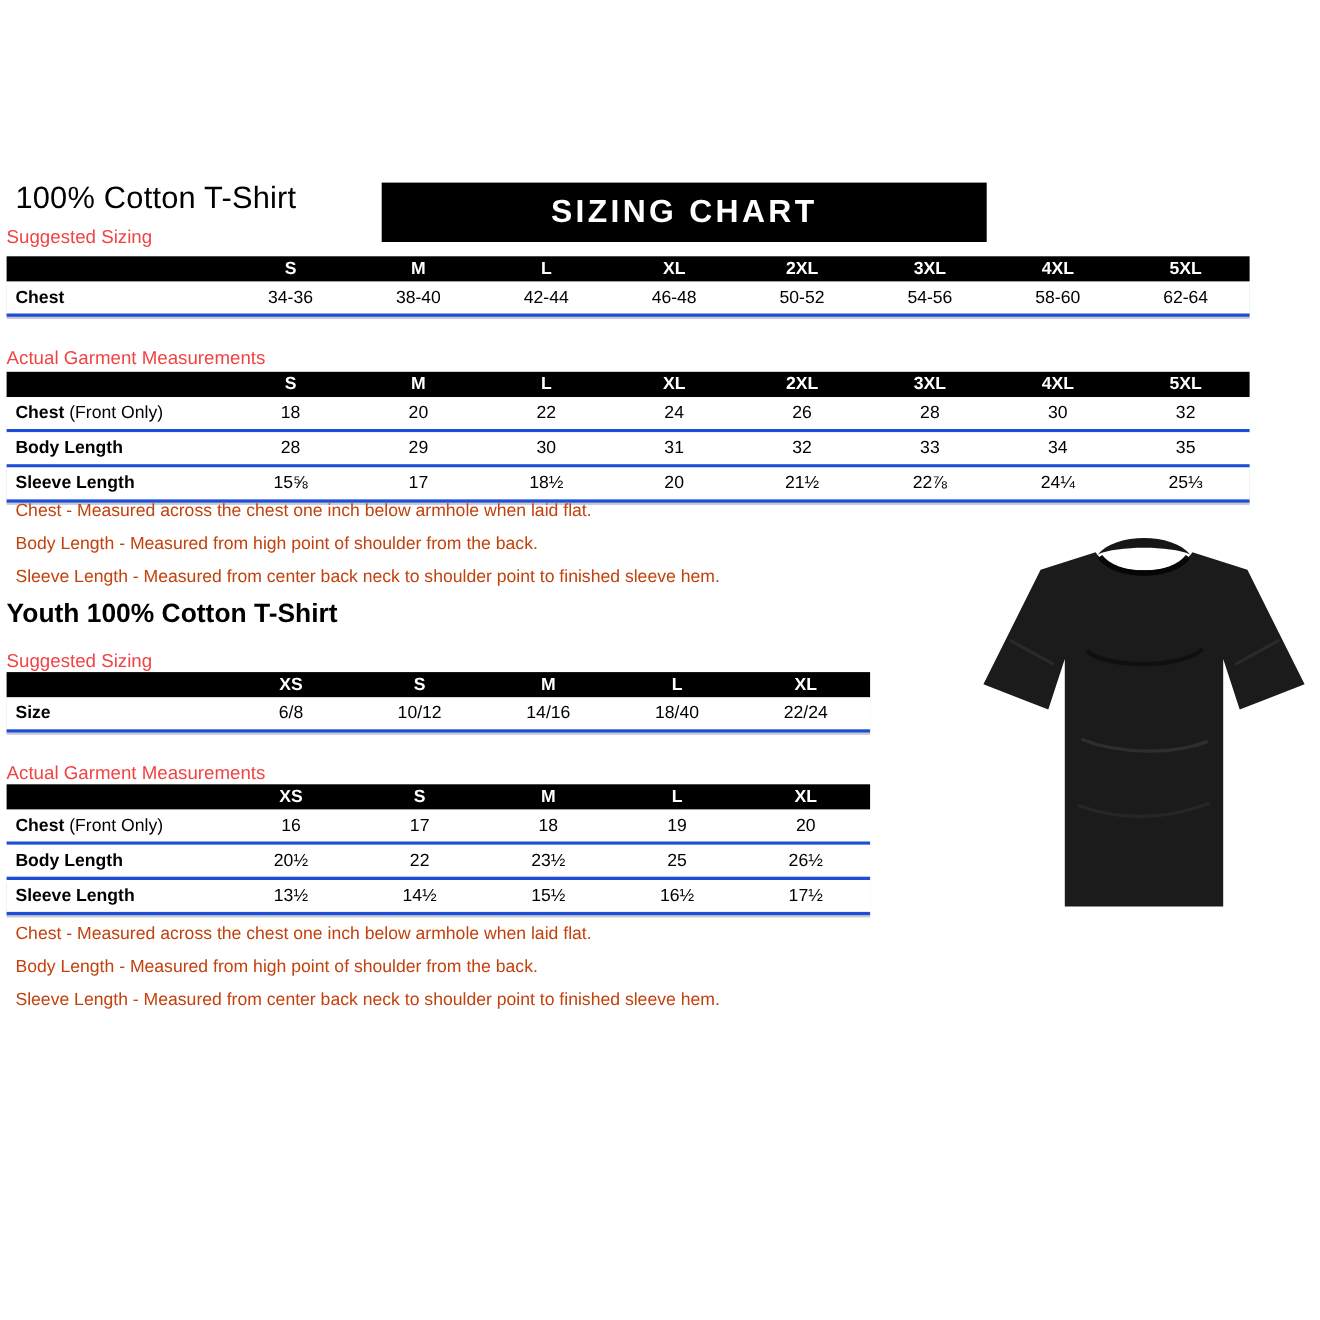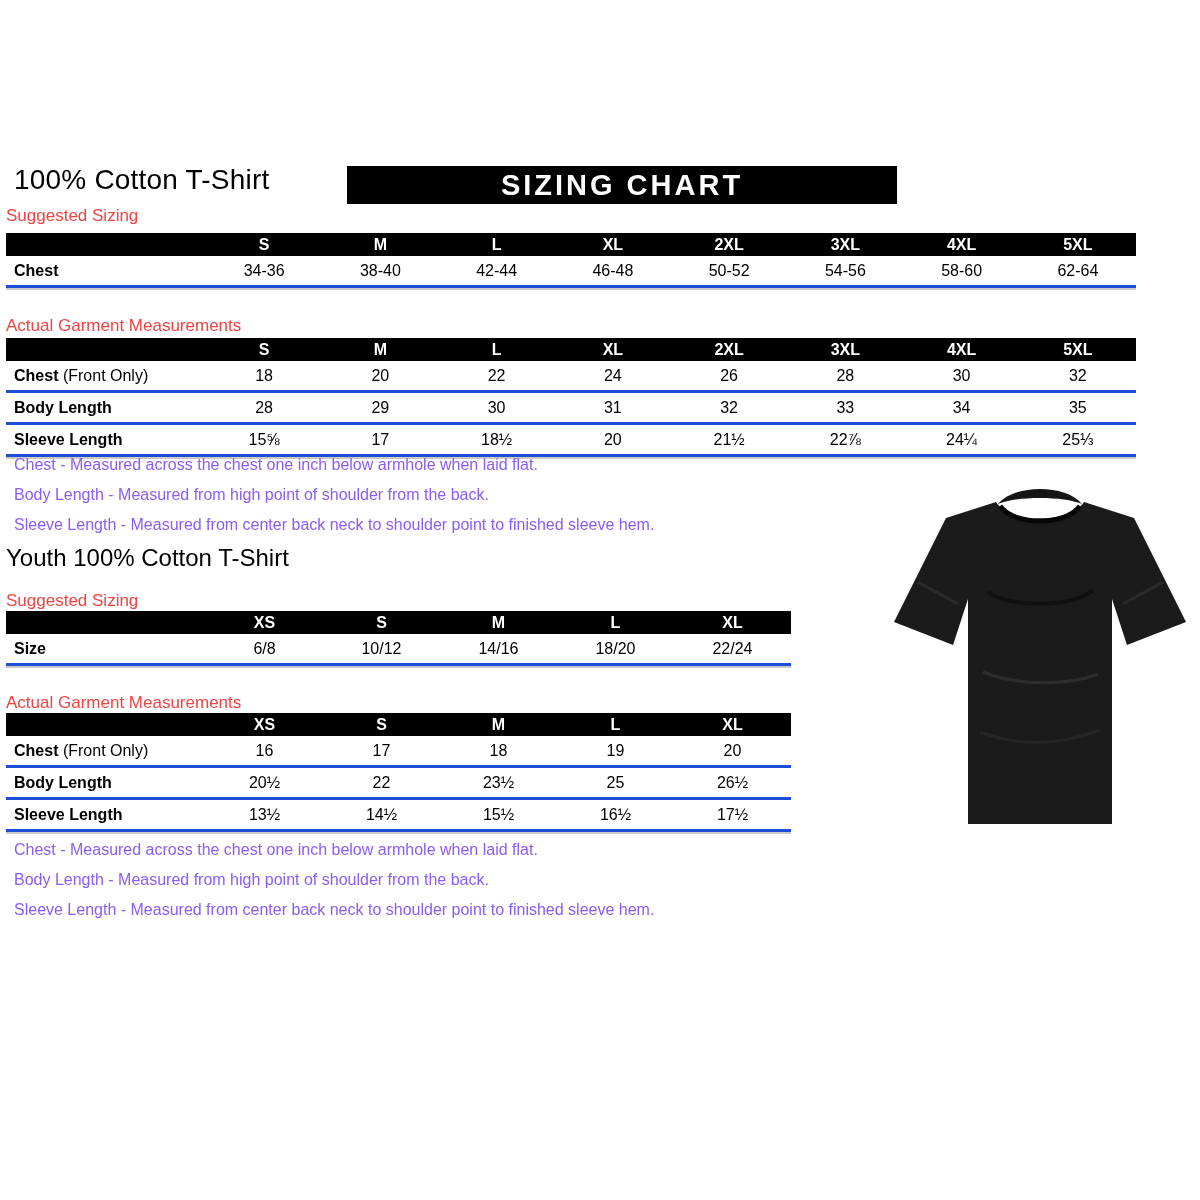--- a/index.html
+++ b/index.html
@@ -6,45 +6,45 @@
   body{
     width:1200px;height:1200px;background:#ffffff;color:#000;
     font-family:"Liberation Sans", sans-serif;
     -webkit-font-smoothing:antialiased;
   }
   .canvas{position:relative;width:1200px;height:1200px;overflow:hidden;background:#fff;padding-left:14px;}
   .abs{position:absolute;}
 
   .main-title{left:14px;top:164px;font-size:28px;font-weight:400;letter-spacing:.2px;}
   .banner{
-    left:347px;top:166px;width:550px;height:38px;background:#000;color:#fff;
+    left:347px;top:166px;width:550px;height:54px;background:#000;color:#fff;
     display:flex;align-items:center;justify-content:center;
     font-size:29px;font-weight:700;letter-spacing:3px;
   }
   .section-label{font-size:17px;color:#ef4444;}
-  .youth-title{left:6px;top:544px;font-size:24px;font-weight:400;}
+  .youth-title{left:6px;top:544px;font-size:24px;font-weight:700;}
 
   .table{background:#fff;}
   .thead{
     display:flex;align-items:center;background:#000;color:#fff;
     height:23px;font-weight:700;font-size:16px;
   }
   .trow{
     display:flex;align-items:center;height:29px;font-size:16px;
     border-bottom:3px solid #1d4ed8;background:#fff;
   }
   .table .trow:last-child{box-shadow:0 2px 0 0 #c9c9c9;}
   .label-cell{width:200px;padding-left:8px;box-sizing:border-box;text-align:left;}
   .label-cell .b{font-weight:700;}
   .label-cell .r{font-weight:400;text-align:center;}
   .cell{flex:1;text-align:center;}
   .adult-w{width:1130px;}
   .youth-w{width:785px;}
 
-  .notes p{margin:0 0 11px 0;font-size:16px;line-height:19px;color:#8b5cf6;}
+  .notes p{margin:0 0 11px 0;font-size:16px;line-height:19px;color:#c2410c;}
 
   .tshirt-wrap{left:888px;top:472px;width:305px;height:365px;}
 </style>
 </head>
 <body>
 
 <div class="canvas">
 
   <div class="abs main-title">100% Cotton T-Shirt</div>
   <div class="abs banner">SIZING CHART</div>
@@ -142,21 +142,21 @@
       <div class="cell">S</div>
       <div class="cell">M</div>
       <div class="cell">L</div>
       <div class="cell">XL</div>
     </div>
     <div class="trow">
       <div class="label-cell"><span class="b">Size</span><span class="r"></span></div>
       <div class="cell">6/8</div>
       <div class="cell">10/12</div>
       <div class="cell">14/16</div>
-      <div class="cell">18/20</div>
+      <div class="cell">18/40</div>
       <div class="cell">22/24</div>
     </div>
   </div>
 
   <div class="abs section-label" style="left:6px;top:693px;">Actual Garment Measurements</div>
 
   <div class="abs table youth-w" style="left:6px;top:713px;">
     <div class="thead">
       <div class="label-cell"></div>
       <div class="cell">XS</div>

